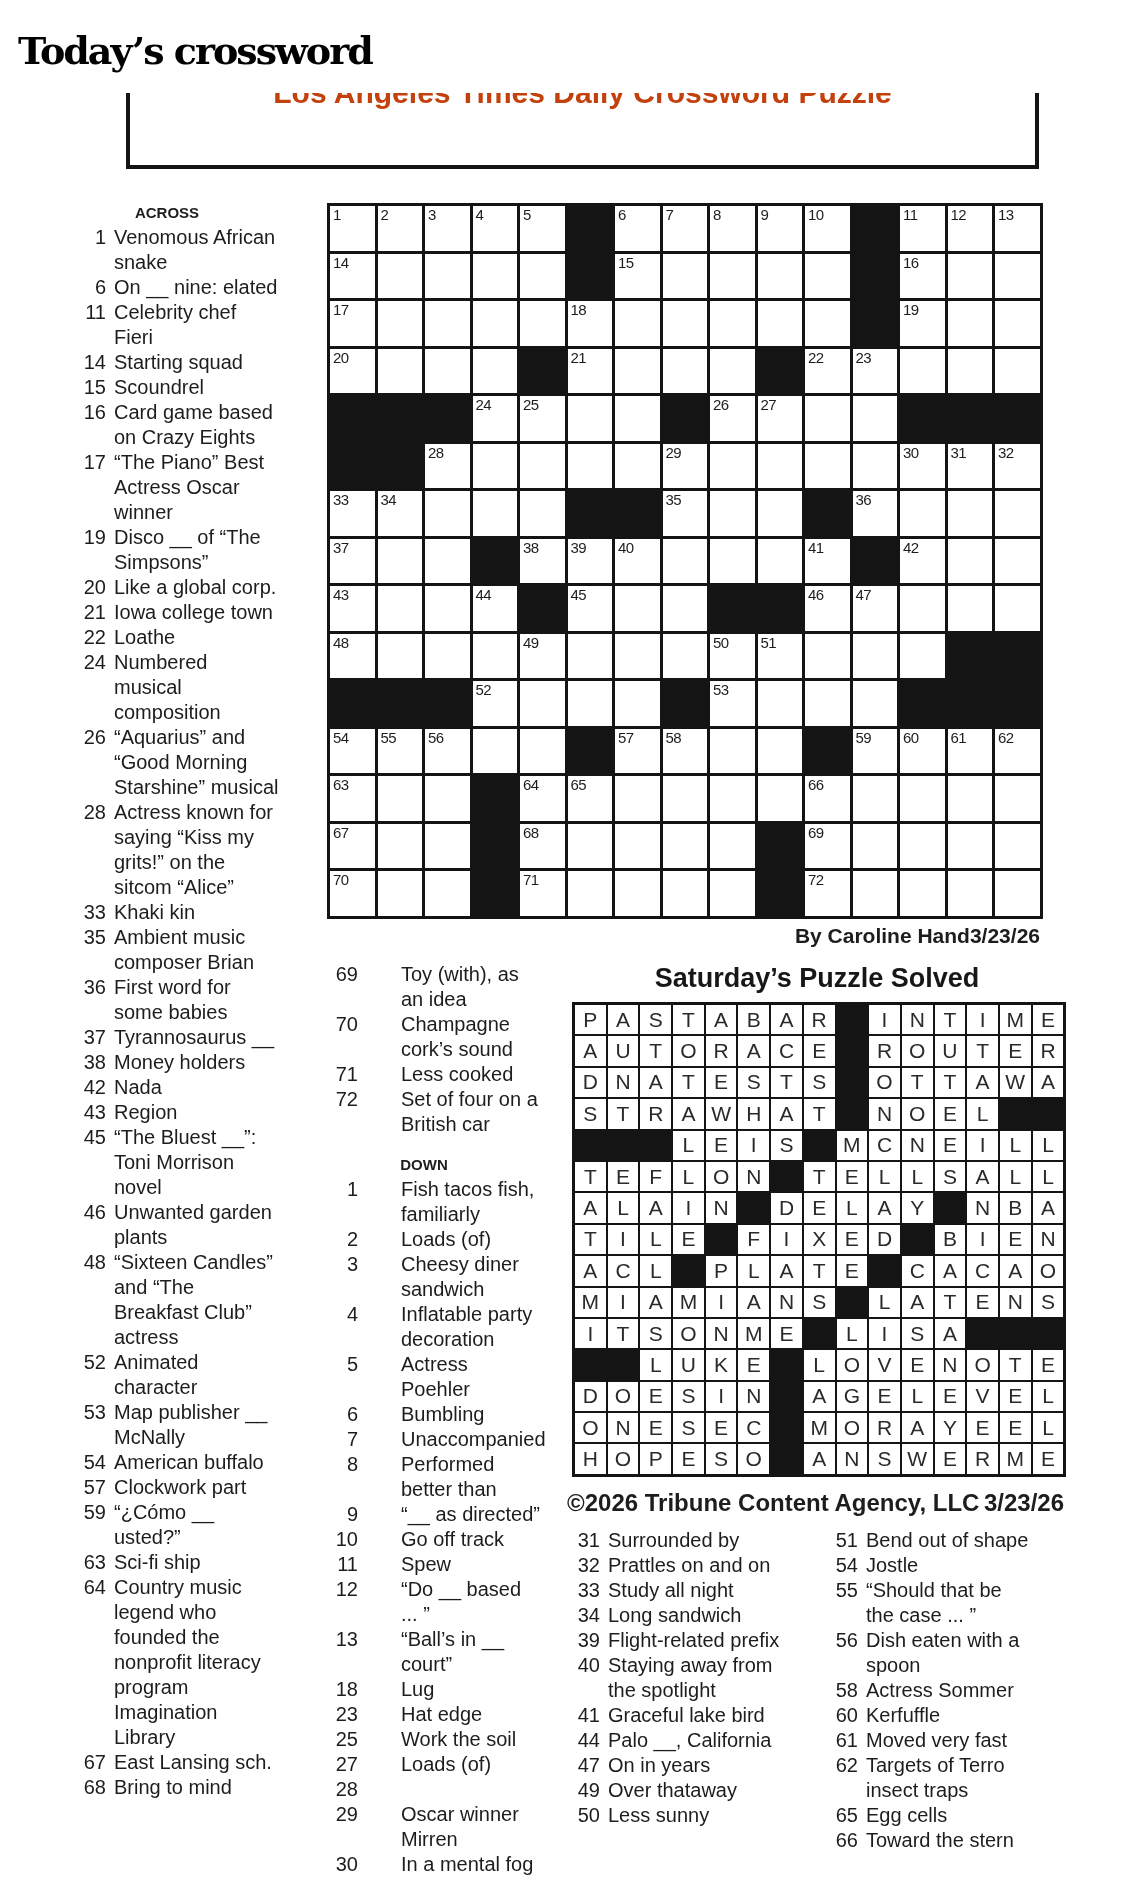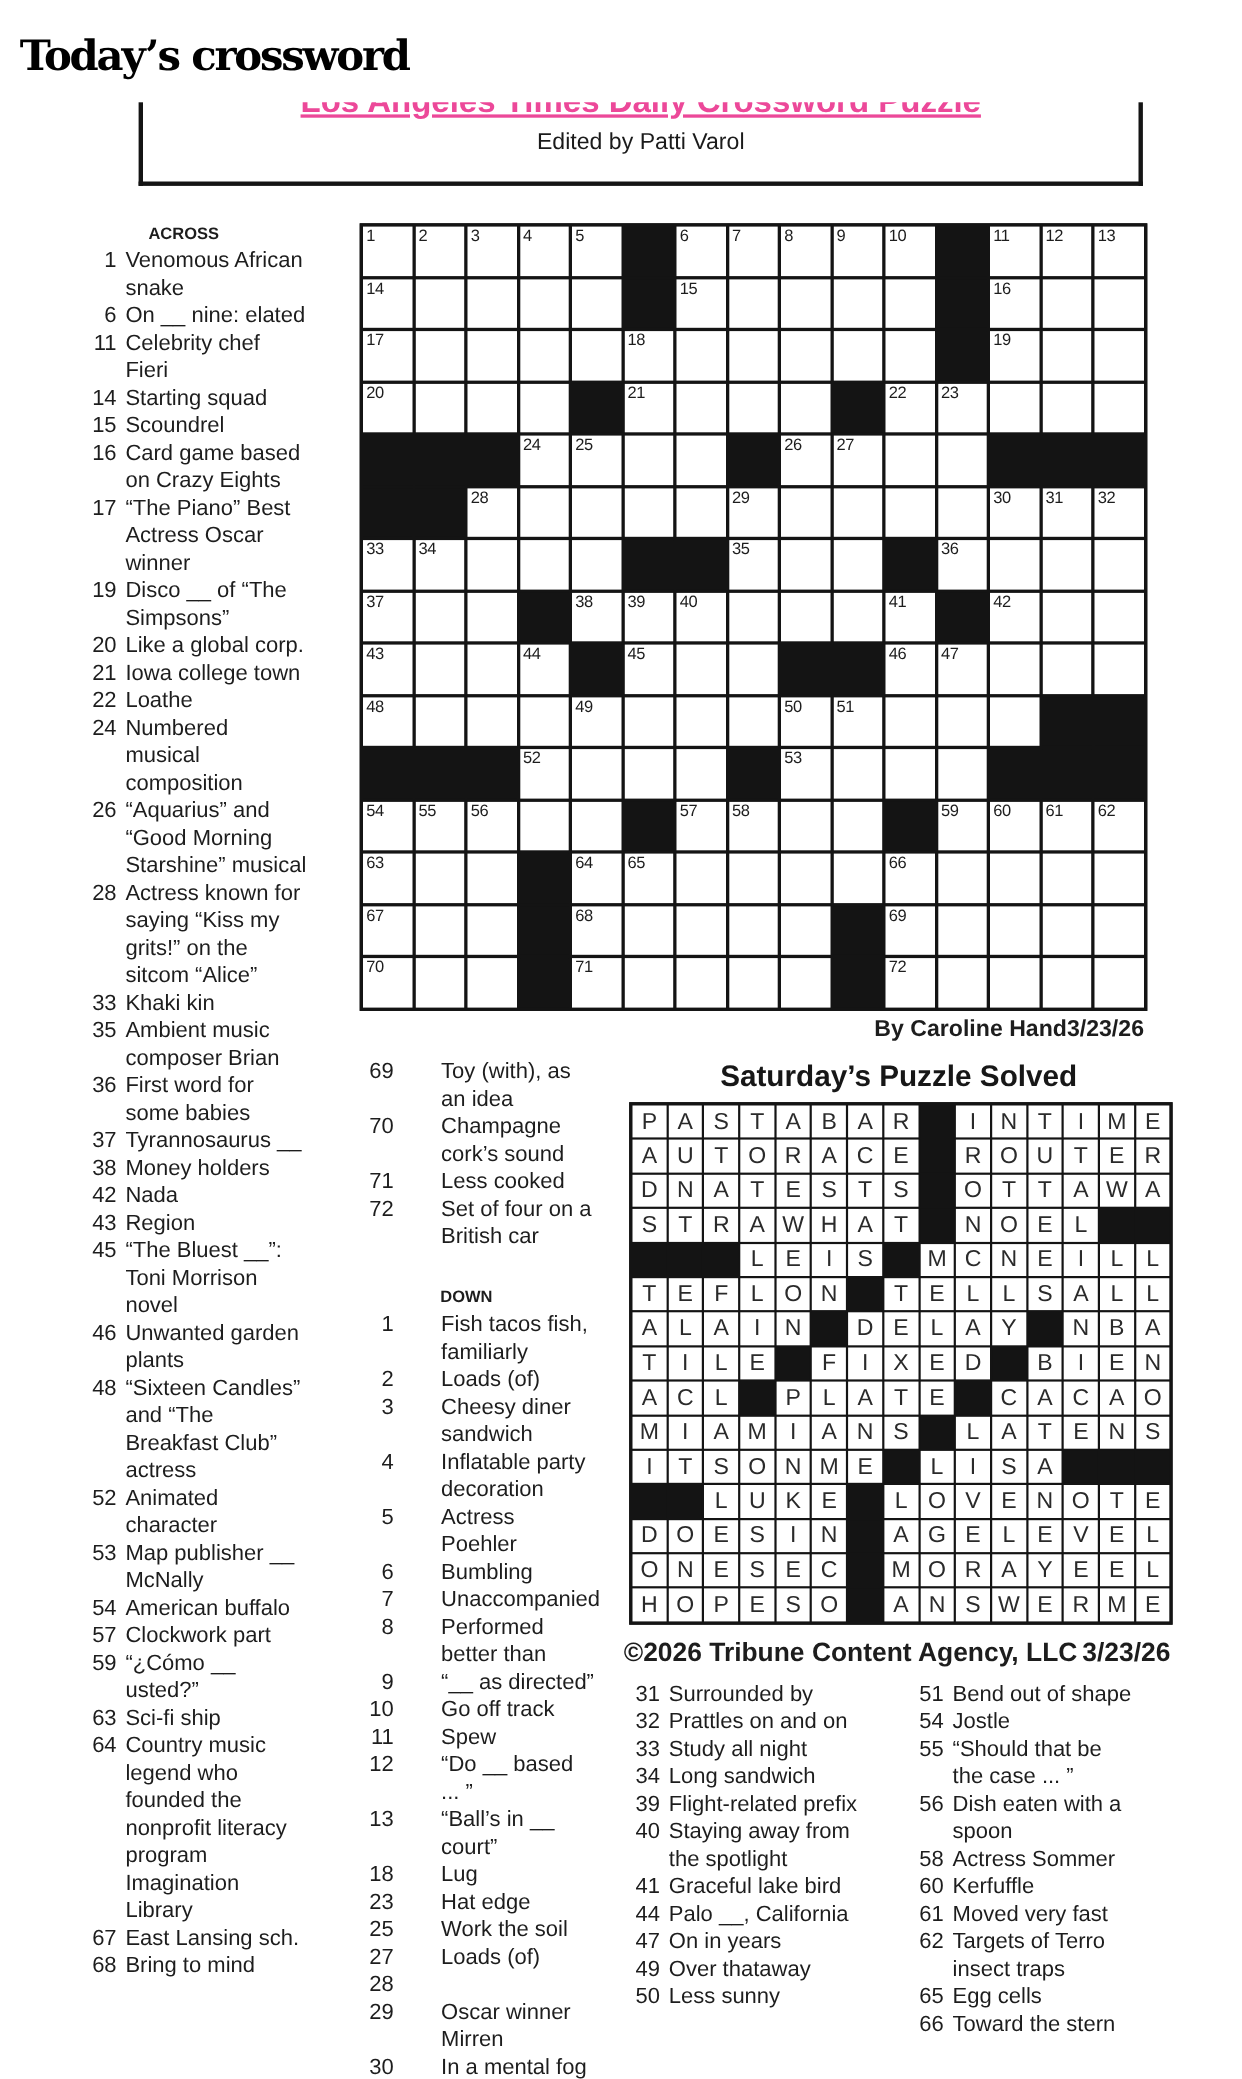--- a/index.html
+++ b/index.html
@@ -6,22 +6,22 @@
   body { width:1129px; height:1890px; position:relative; overflow:hidden;
          font-family:"Liberation Sans", sans-serif; color:#1d1d1d; }
 
   .page-title { position:absolute; left:18px; top:28px;
     font-family:"DejaVu Serif", serif; font-weight:bold; font-size:38px;
     letter-spacing:-2px; color:#000000; white-space:nowrap; }
 
   .masthead-box { position:absolute; left:126px; top:93px; width:905px; height:72px;
     border-left:4px solid #141414; border-right:4px solid #141414; border-bottom:4px solid #141414;
     overflow:hidden; text-align:center; }
-  .masthead-title { font-size:30px; font-weight:bold; color:#ec4899; line-height:34px;
-    margin-top:-17px; white-space:nowrap;text-decoration:underline; }
+  .masthead-title { font-size:30px; font-weight:bold; color:#c2410c; line-height:34px;
+    margin-top:-17px; white-space:nowrap; }
   .edited-by { font-size:21px; line-height:26px; margin-top:6px; color:#1b1b1b; }
 
   
   .xgrid { position:absolute; left:327px; top:203px;
     display:grid; grid-template-columns:repeat(15,44.5px); grid-auto-rows:44.5px;
     gap:3px; background:#141414; border:3px solid #141414; }
   .xgrid .cell { background:#ffffff; position:relative; }
   .xgrid .cell.black { background:#141414; }
   .cnum { position:absolute; top:1px; left:3px; font-size:15px; line-height:16px;
     letter-spacing:-0.5px; color:#1d1d1d; }
@@ -36,42 +36,41 @@
   .ct { margin-left:8px; }
   .col-header { font-weight:bold; font-size:15px; line-height:25px; text-align:center; }
   #col-across { left:54px;  top:200px; width:226px; }
   #col-across .ct { width:165px; }
   #col-mid    { left:306px; top:962px; width:236px; }
   #col-mid .ct { width:175px;margin-left:43px; }
   #col-b1     { left:548px; top:1528px; width:240px; }
   #col-b1 .ct { width:178px; }
   #col-b2     { left:806px; top:1528px; width:230px; }
   #col-b2 .ct { width:168px; }
-  .down-header { margin-top:30px; }
+  .down-header { margin-top:15px; }
 
   
   .solved-title { position:absolute; left:567px; top:963px; width:500px;
     text-align:center; font-weight:bold; font-size:27px; color:#171717; }
   .sgrid { position:absolute; left:572px; top:1002px;
     display:grid; grid-template-columns:repeat(15,30.7px); grid-auto-rows:29.4px;
     gap:2px; background:#141414; border:3px solid #141414; }
   .sgrid .cell { background:#ffffff; display:flex; align-items:center; justify-content:center; }
   .sgrid .cell.black { background:#141414; }
   .letter { font-size:21px; color:#2a2a2a; }
   .solved-footer { position:absolute; left:567px; top:1489px; width:497px;
     display:flex; justify-content:space-between; font-weight:bold; font-size:24px; }
 </style>
 </head>
 <body>
 
 <div class="page-title">Today’s crossword</div>
 
 <div class="masthead-box">
   <div class="masthead-title">Los Angeles Times Daily Crossword Puzzle</div>
-  <div class="edited-by">Edited by Patti Varol</div>
 </div>
 
 <div class="clues" id="col-across">
   <div class="col-header">ACROSS</div>
   <div id="across-list">
       <div class="clue">
         <span class="cn">1</span>
         <span class="ct">Venomous African snake</span>
       </div>
       <div class="clue">

